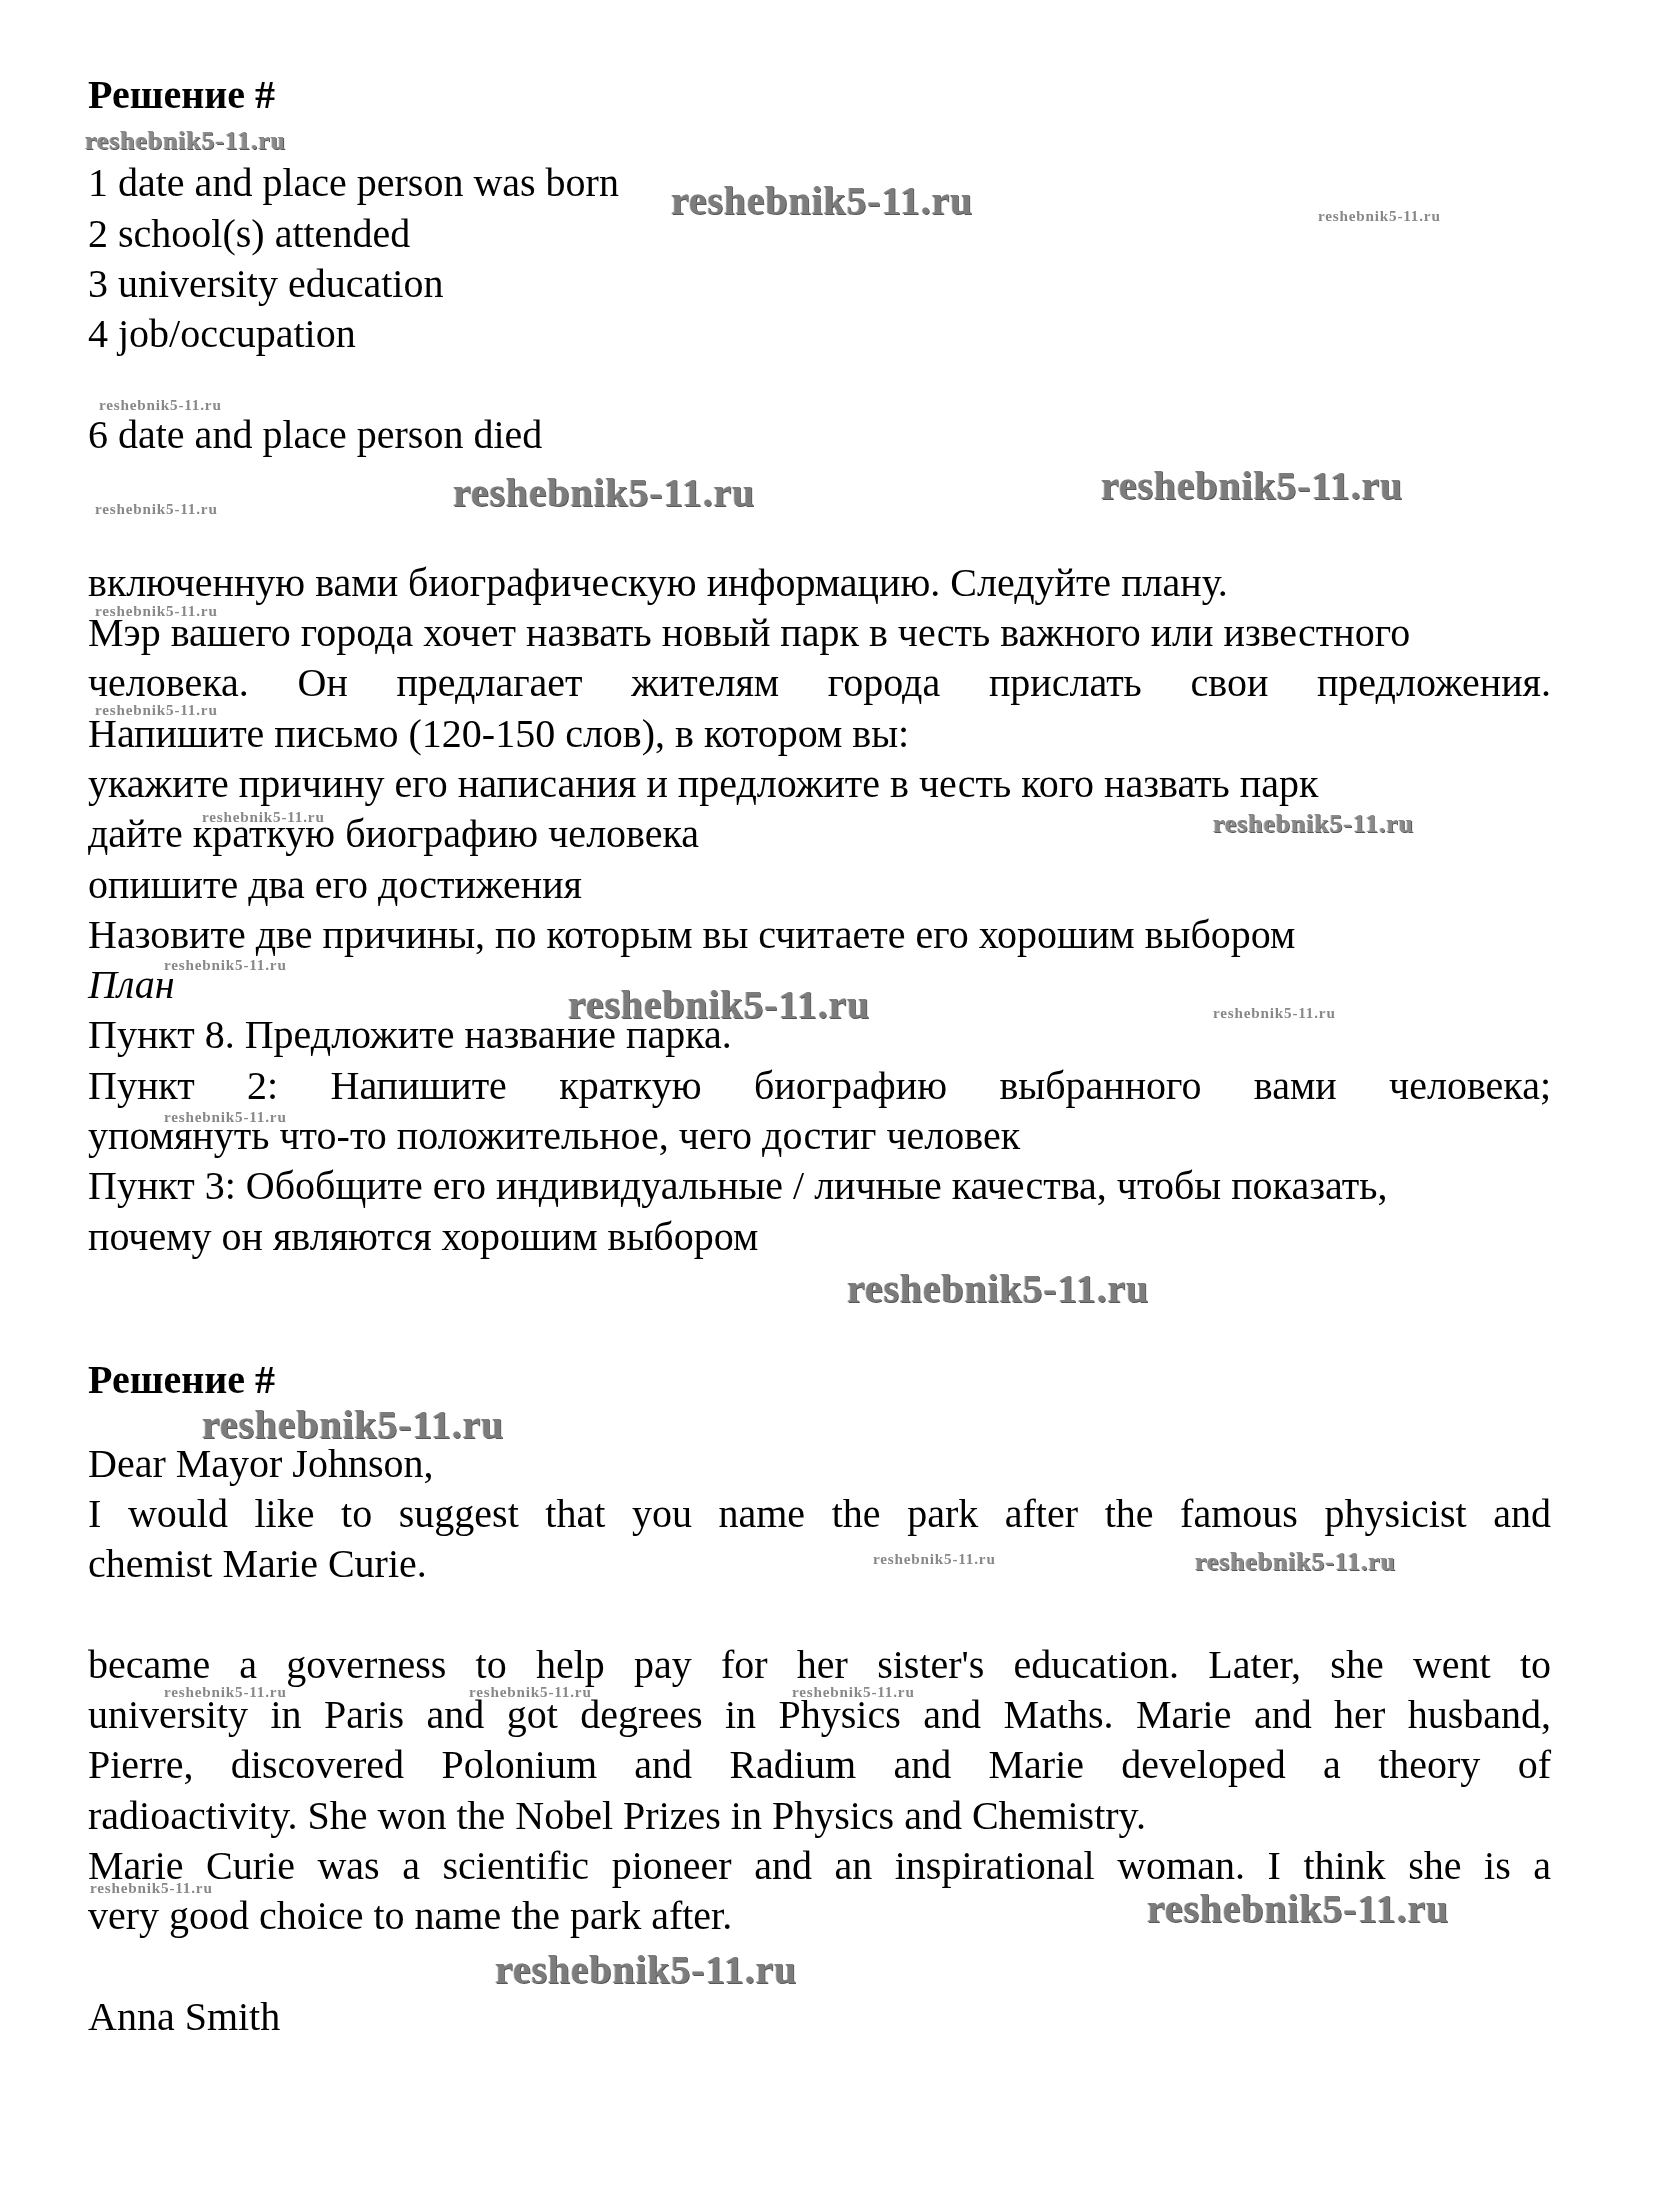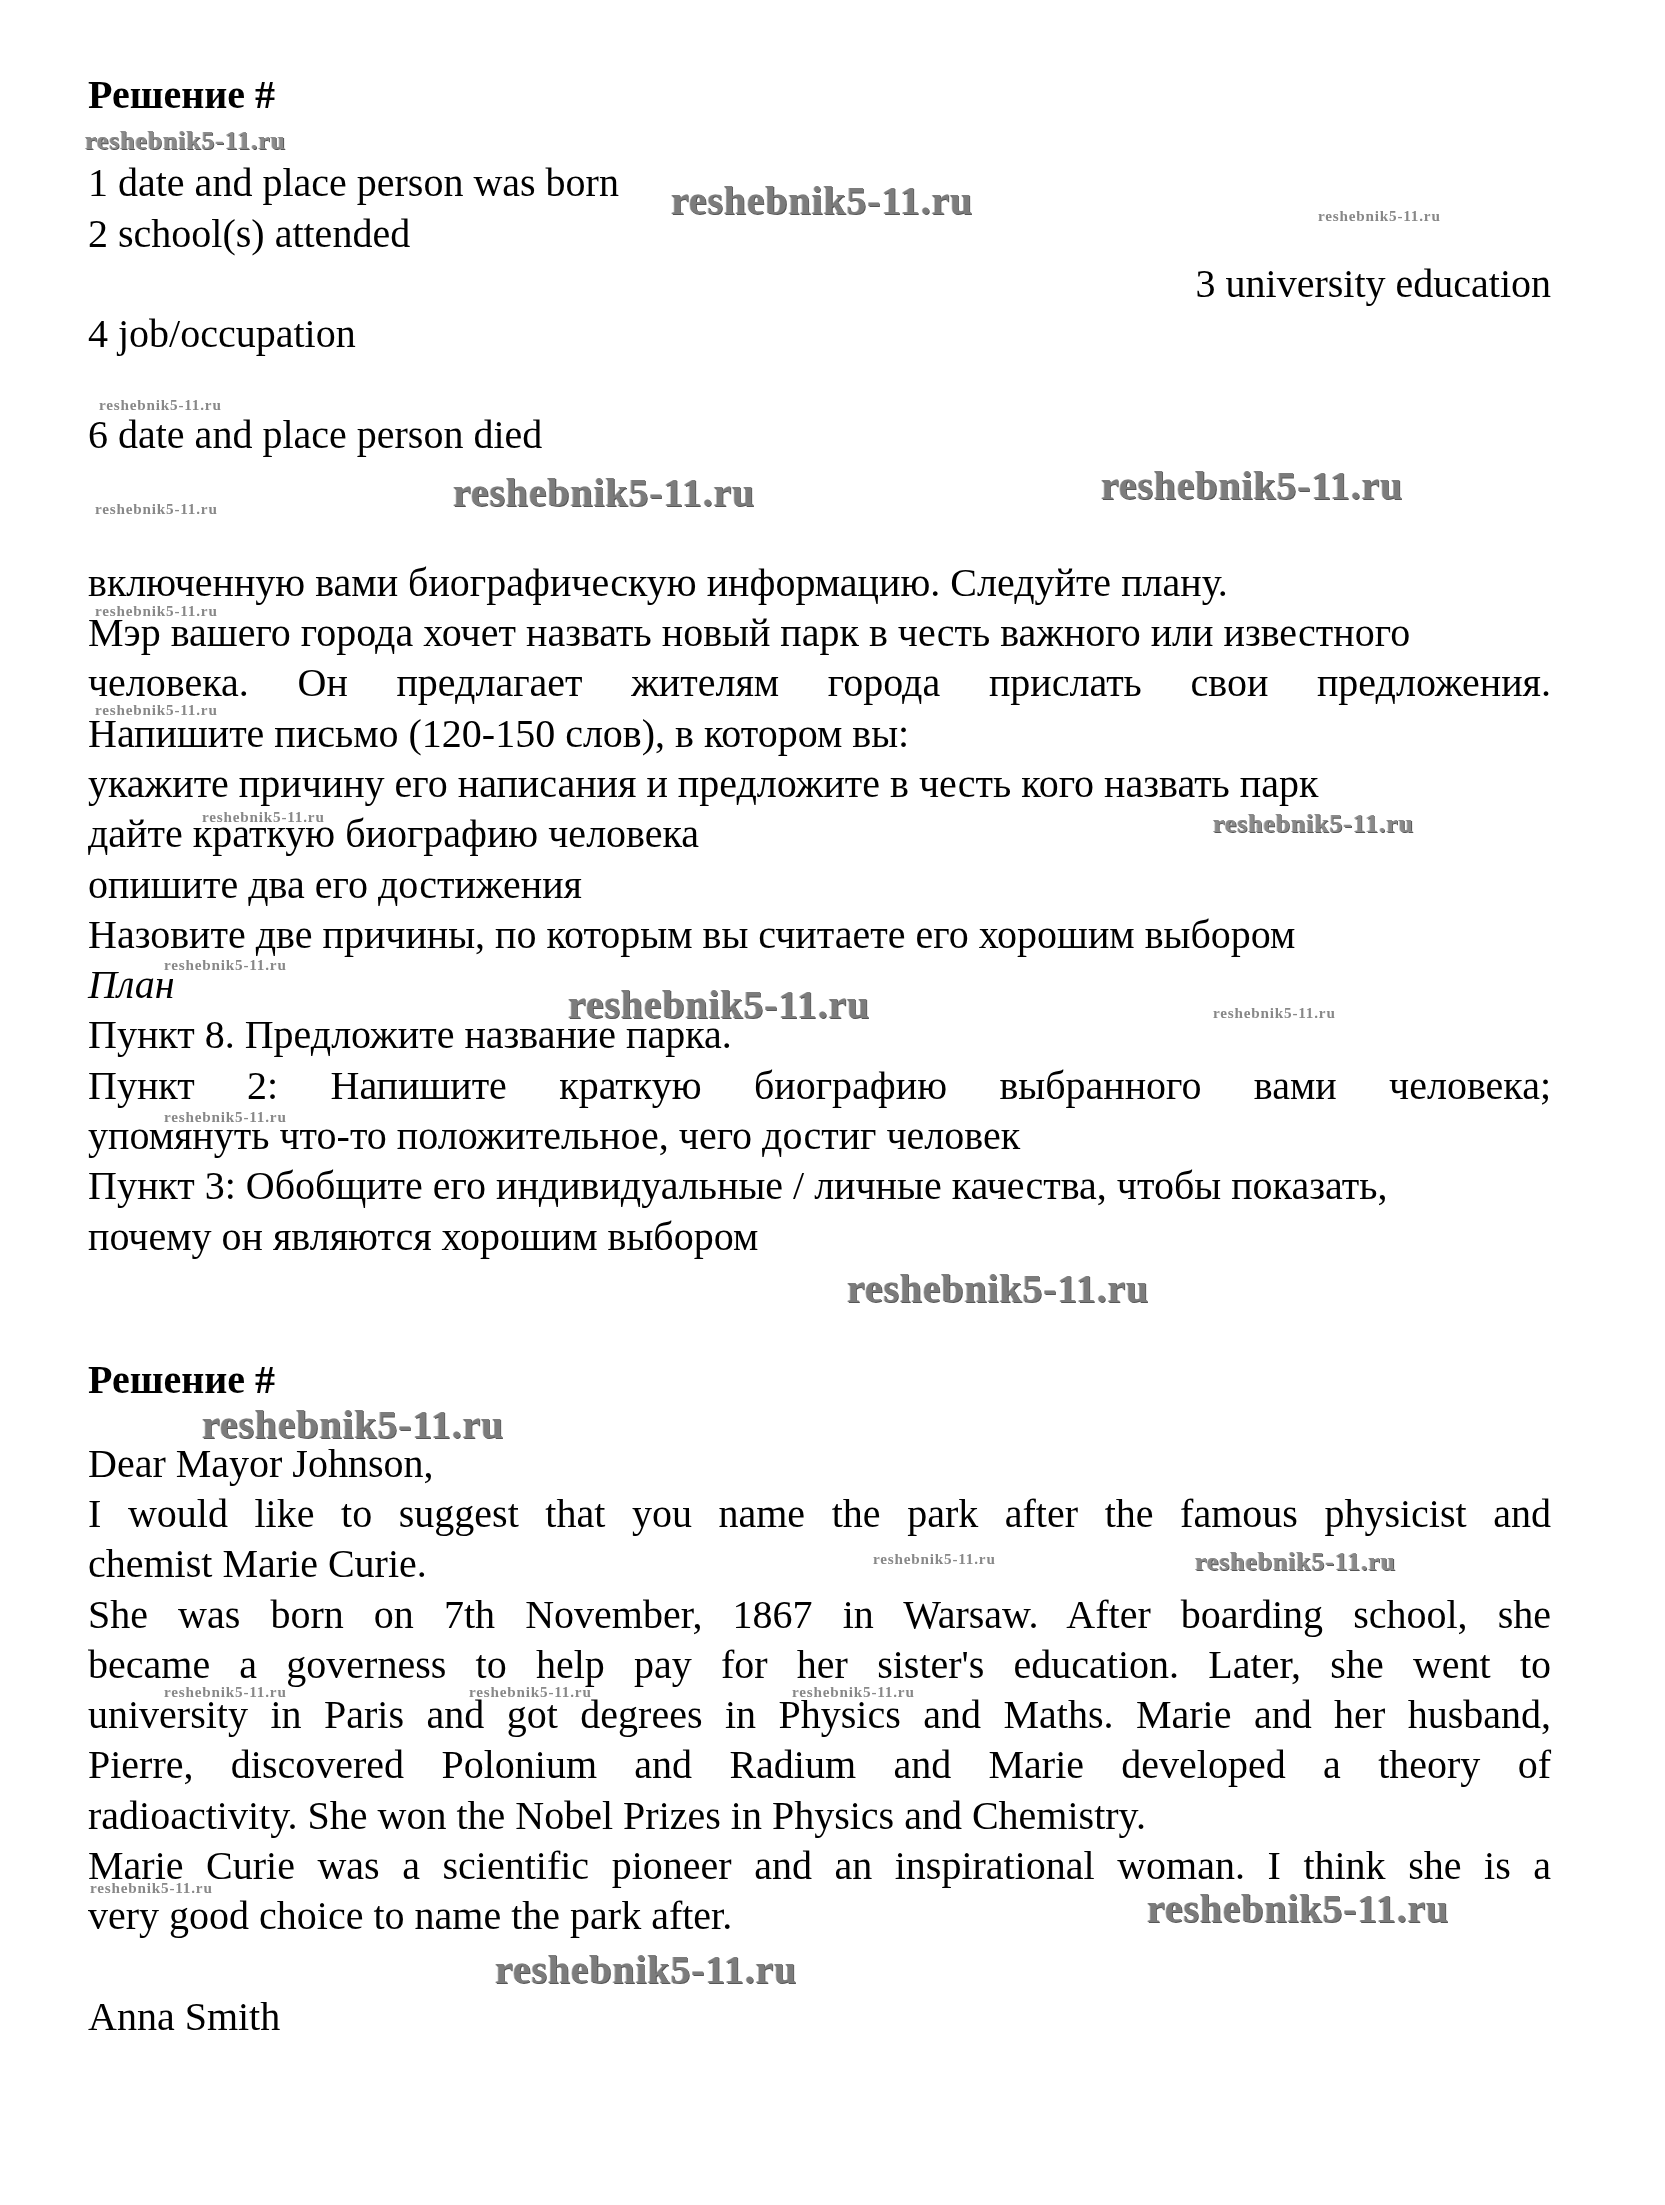--- a/index.html
+++ b/index.html
@@ -18,21 +18,21 @@
   .wm.small { font-size:15.2px; color:#888; text-shadow:none; }
 </style>
 </head>
 <body>
 
 <div class="page">
 
   <div class="line heading" style="top:70px;">Решение #</div>
   <div class="line" style="top:158px;">1 date and place person was born</div>
   <div class="line" style="top:209px;">2 school(s) attended</div>
-  <div class="line" style="top:259px;text-align:right;">3 university education</div>
+  <div class="line" style="top:259px;">3 university education</div>
   <div class="line" style="top:309px;">4 job/occupation</div>
   <div class="line" style="top:410px;">6 date and place person died</div>
 
   <div class="line" style="top:558px;">включенную вами биографическую информацию. Следуйте плану.</div>
   <div class="line" style="top:608px;">Мэр вашего города хочет назвать новый парк в честь важного или известного</div>
   <div class="line just" style="top:658px;">человека. Он предлагает жителям города прислать свои предложения.</div>
   <div class="line" style="top:709px;">Напишите письмо (120-150 слов), в котором вы:</div>
   <div class="line" style="top:759px;">укажите причину его написания и предложите в честь кого назвать парк</div>
   <div class="line" style="top:809px;">дайте краткую биографию человека</div>
   <div class="line" style="top:860px;">опишите два его достижения</div>
@@ -41,21 +41,20 @@
   <div class="line" style="top:1010px;">Пункт 8. Предложите название парка.</div>
   <div class="line just" style="top:1061px;">Пункт 2: Напишите краткую биографию выбранного вами человека;</div>
   <div class="line" style="top:1111px;">упомянуть что-то положительное, чего достиг человек</div>
   <div class="line" style="top:1161px;">Пункт 3: Обобщите его индивидуальные / личные качества, чтобы показать,</div>
   <div class="line" style="top:1212px;">почему он являются хорошим выбором</div>
 
   <div class="line heading" style="top:1355px;">Решение #</div>
   <div class="line" style="top:1439px;">Dear Mayor Johnson,</div>
   <div class="line just" style="top:1489px;">I would like to suggest that you name the park after the famous physicist and</div>
   <div class="line" style="top:1539px;">chemist Marie Curie.</div>
-  <div class="line just" style="top:1590px;">She was born on 7th November, 1867 in Warsaw. After boarding school, she</div>
   <div class="line just" style="top:1640px;">became a governess to help pay for her sister's education. Later, she went to</div>
   <div class="line just" style="top:1690px;">university in Paris and got degrees in Physics and Maths. Marie and her husband,</div>
   <div class="line just" style="top:1740px;">Pierre, discovered Polonium and Radium and Marie developed a theory of</div>
   <div class="line" style="top:1791px;">radioactivity. She won the Nobel Prizes in Physics and Chemistry.</div>
   <div class="line just" style="top:1841px;">Marie Curie was a scientific pioneer and an inspirational woman. I think she is a</div>
   <div class="line" style="top:1891px;">very good choice to name the park after.</div>
   <div class="line" style="top:1992px;">Anna Smith</div>
 
   <div class="wm med" style="left:85px; top:126px;">reshebnik5-11.ru</div>
   <div class="wm big" style="left:671px; top:177px;">reshebnik5-11.ru</div>

